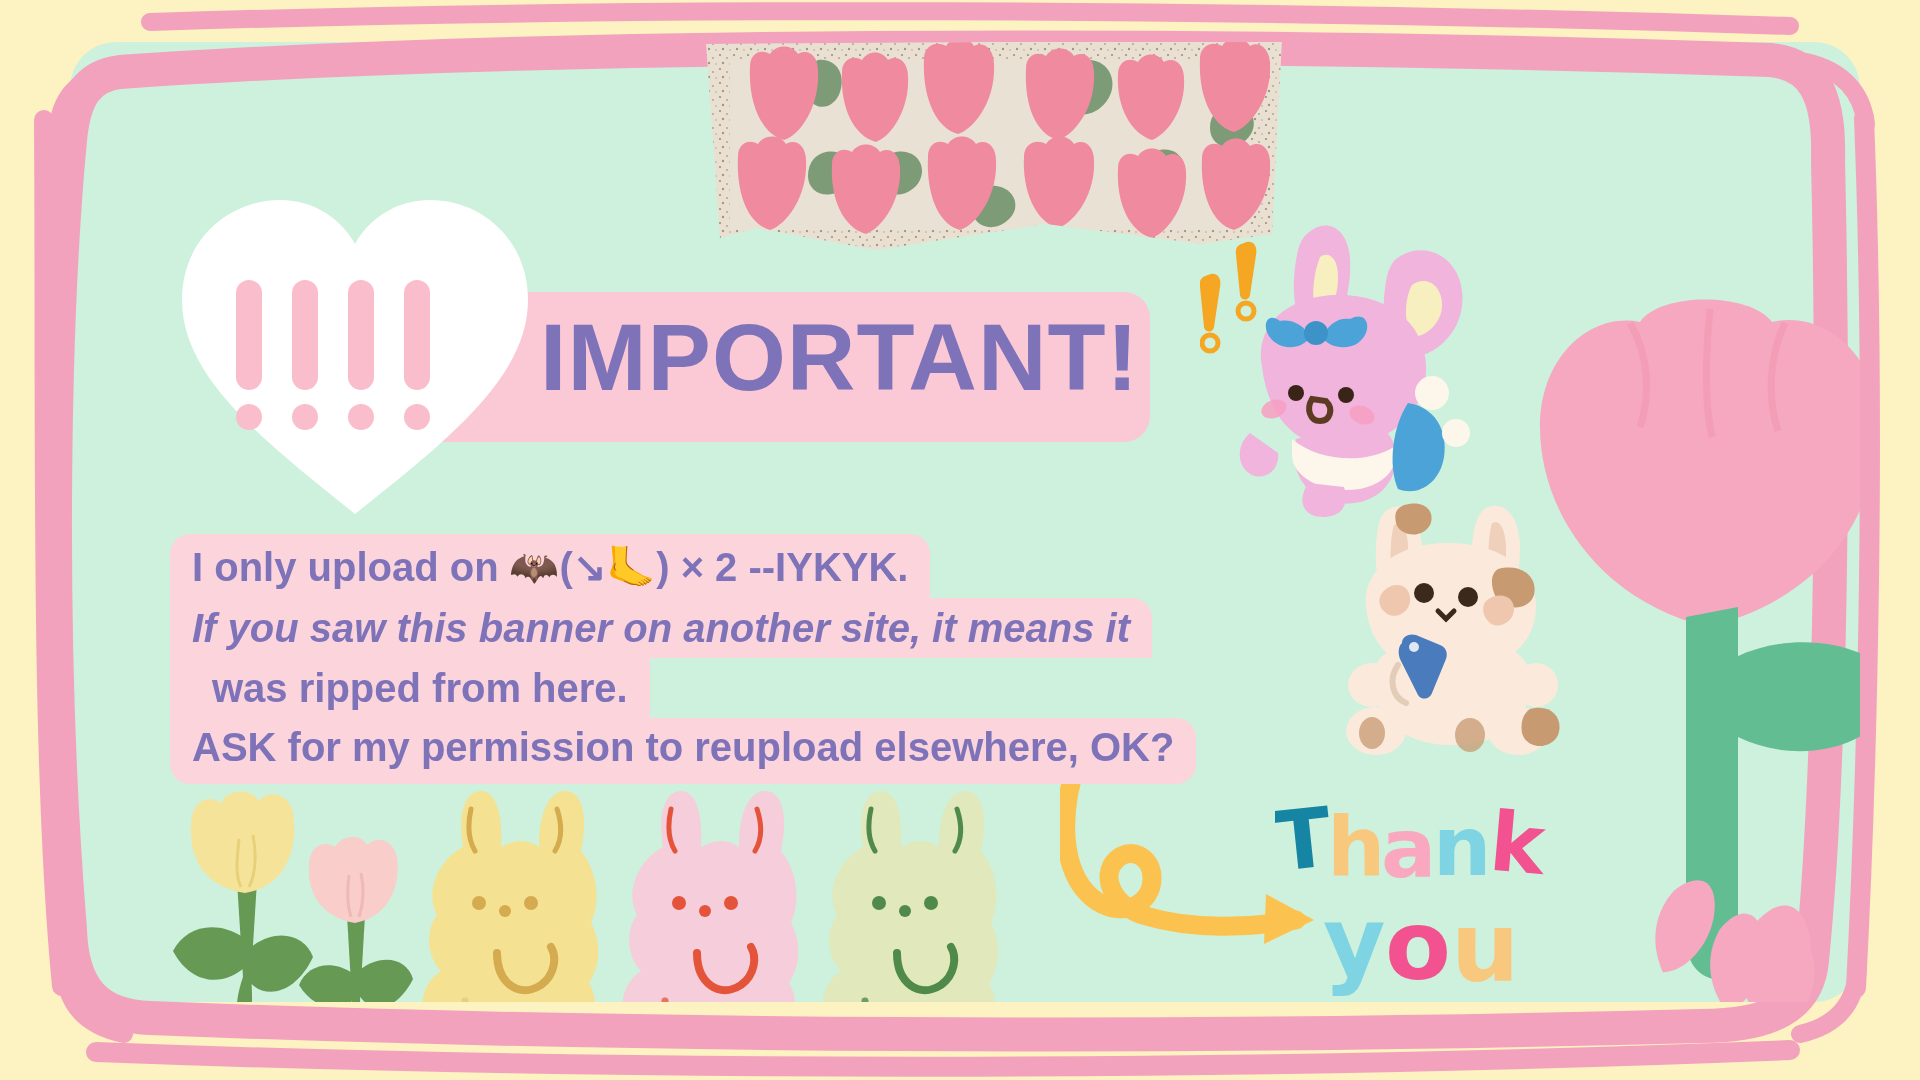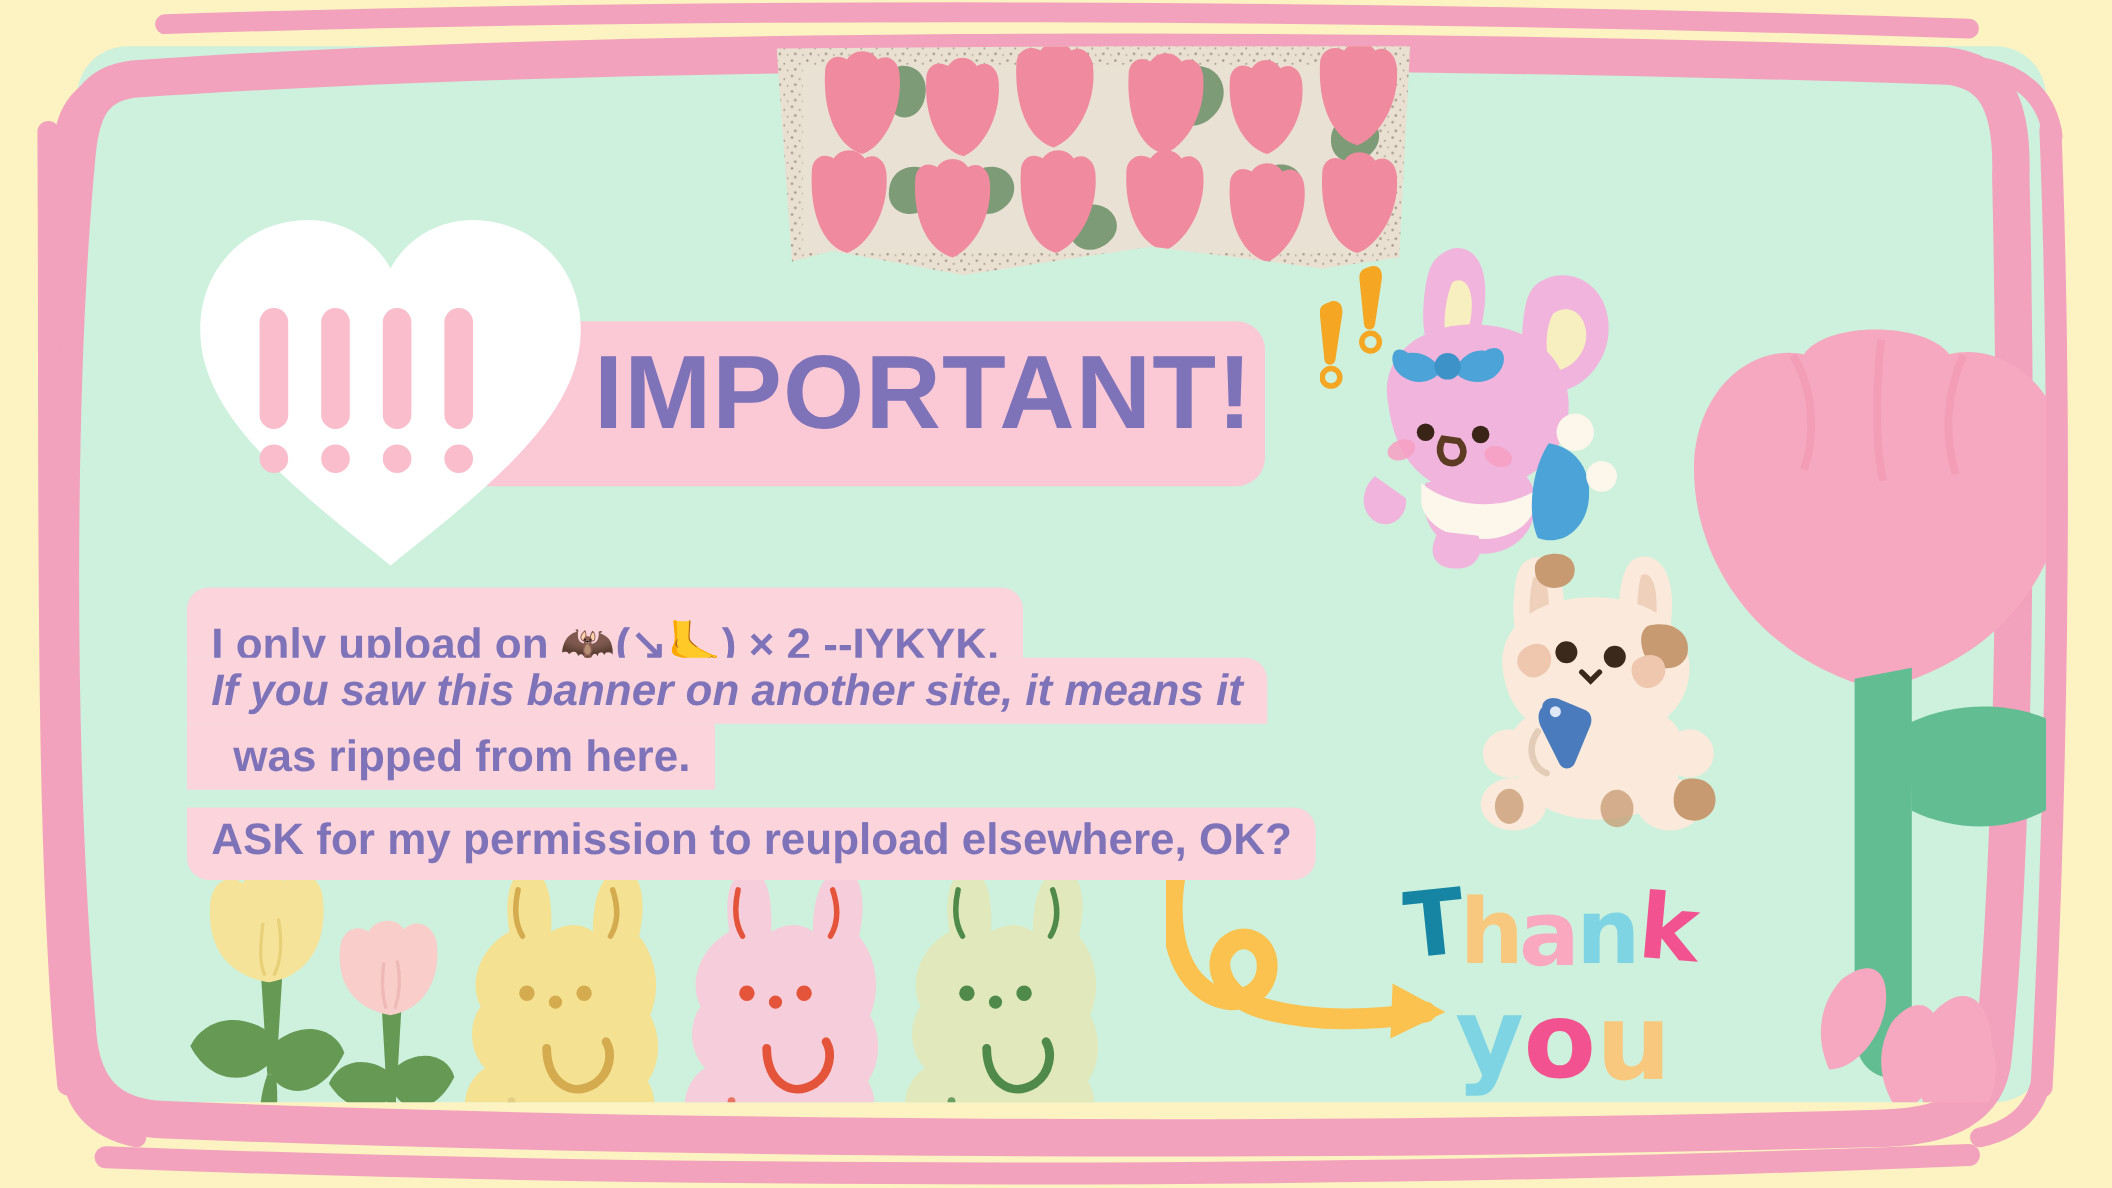--- a/index.html
+++ b/index.html
@@ -76,24 +76,24 @@
     font-size:40px;
     font-weight:bold;
     color:#7e72b8;
     line-height:60px;
     height:60px;
     white-space:nowrap;
     padding:0 22px;
     width:max-content;
     background:#fbd4dc;
   }
-  .body-line.l1 { border-radius:20px 20px 0 0; padding-top:20px; height:64px; line-height:64px;}
+  .body-line.l1 { border-radius:20px 20px 0 0; padding-top:1px; height:64px; line-height:64px;}
   .body-line.l2 { border-radius:0 20px 0 0;font-style:italic; }
   .body-line.l3 { border-radius:0 0 0 0;padding-left:42px; }
-  .body-line.l4 { border-radius:0 20px 20px 20px; padding-bottom:6px; height:66px; line-height:58px;margin-top:16px;}
+  .body-line.l4 { border-radius:0 20px 20px 20px; padding-bottom:6px; height:66px; line-height:58px;}
 
   
   .gummy { position:absolute; z-index:12; }
 
   
   .tulips-bl { position:absolute; left:95px; top:745px; width:300px; height:275px; z-index:12; }
 
   
   .big-tulip { position:absolute; left:1430px; top:255px; width:420px; height:740px; z-index:10; }
 

